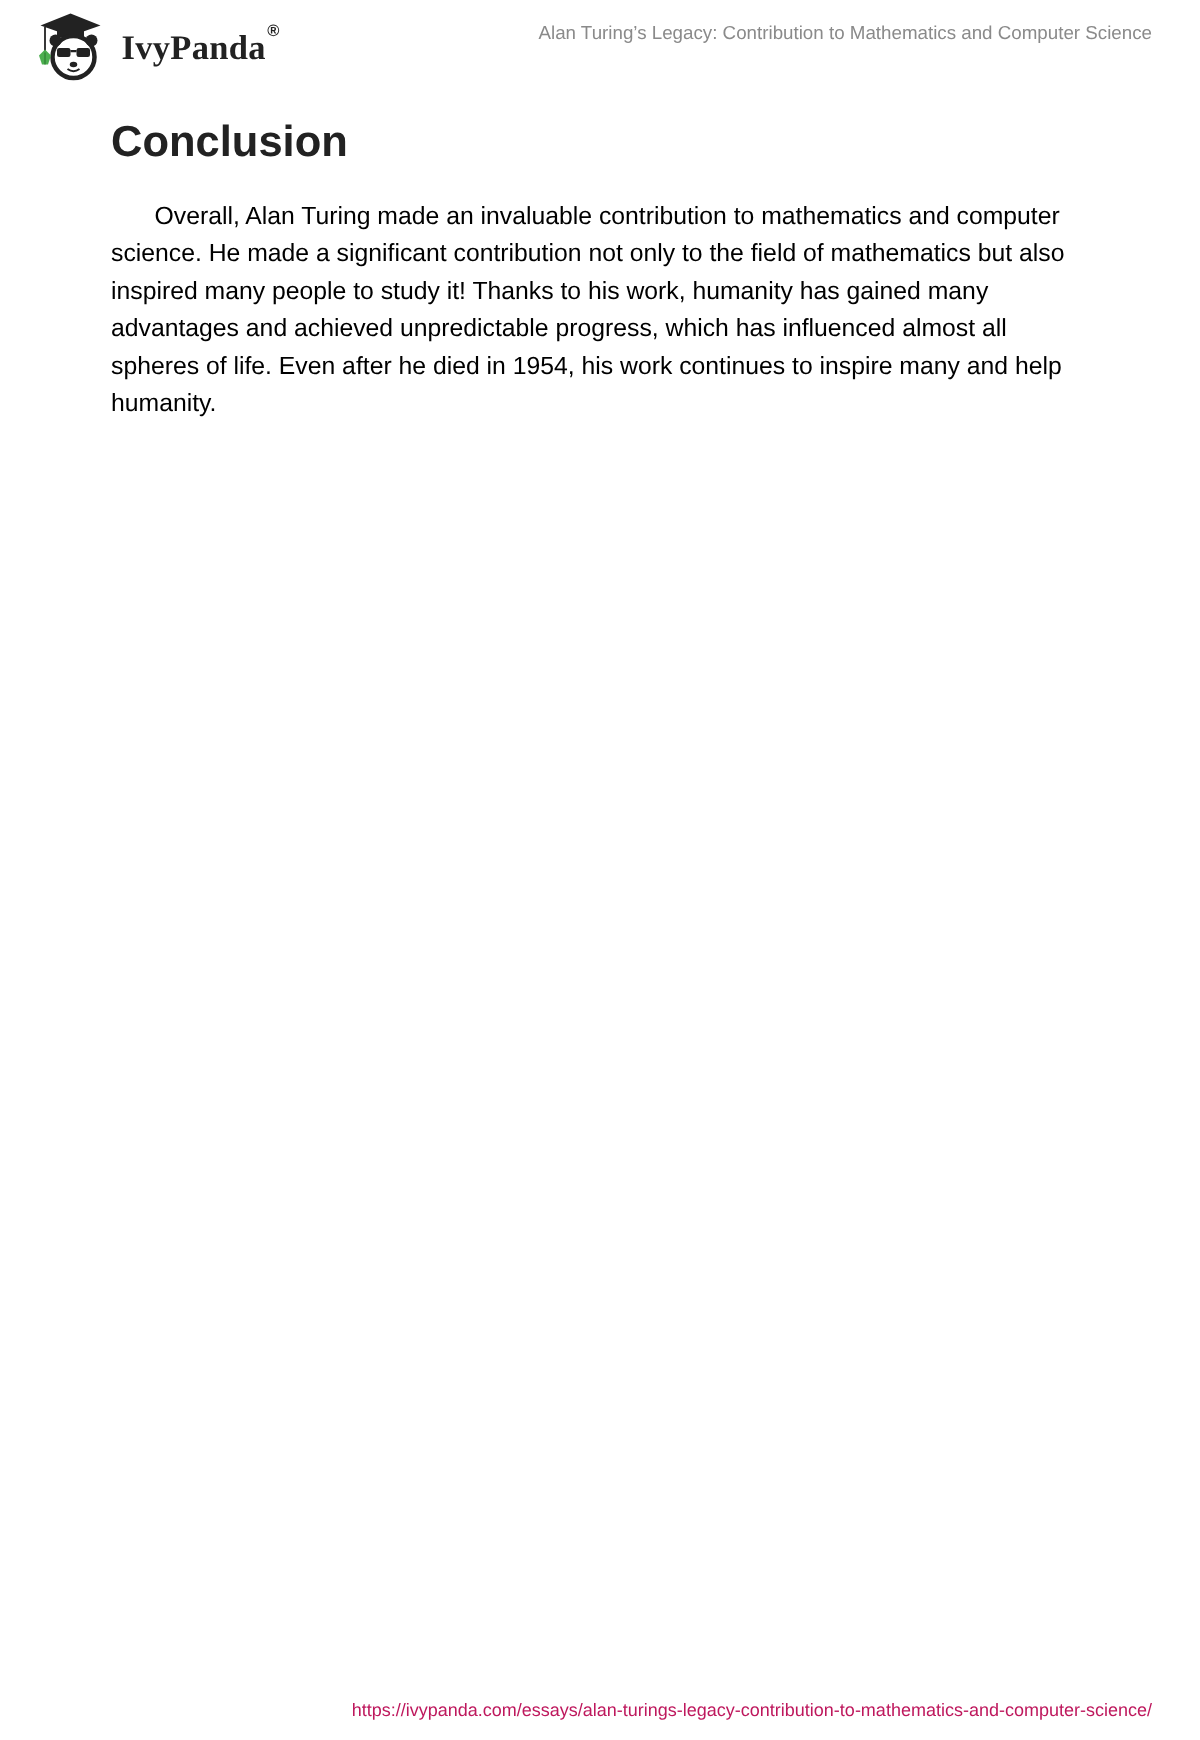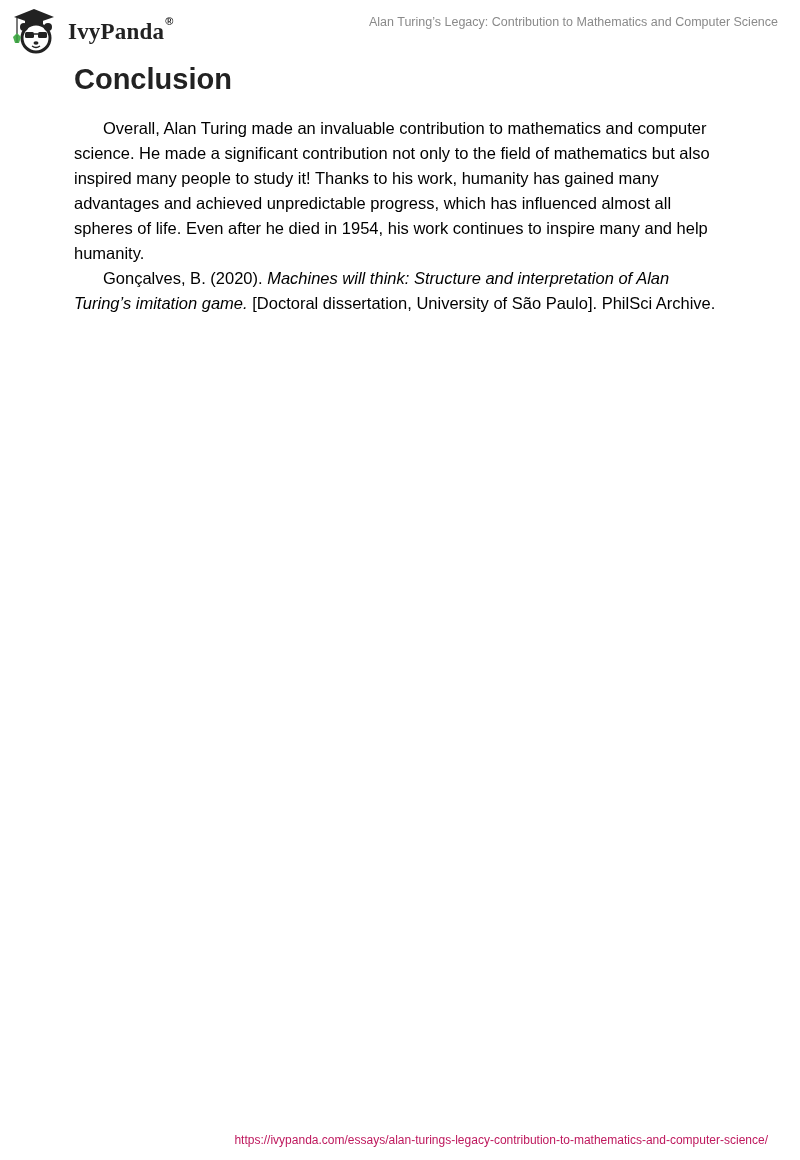--- a/index.html
+++ b/index.html
@@ -10,21 +10,21 @@
     body {
       width: 800px;
       height: 1160px;
       position: relative;
       overflow: hidden;
       font-family: "Liberation Sans", sans-serif;
       color: #222222;
     }
     .logo {
       position: absolute;
-      left: 10px;
+      left: 23px;
       top: 6px;
       display: flex;
       align-items: center;
       height: 48px;
     }
     .logo-mark {
       width: 52px;
       height: 50px;
       position: relative;
     }
@@ -40,30 +40,30 @@
     .logo-reg {
       font-family: "Liberation Sans", sans-serif;
       font-size: 11px;
       vertical-align: top;
       position: relative;
       top: -4px;
       margin-left: 1px;
     }
     .header-title {
       position: absolute;
-      right: 22px;
+      right: 32px;
       top: 15px;
       font-size: 12.5px;
       color: #8a8a8a;
       white-space: nowrap;
     }
     .content {
       position: absolute;
       left: 74px;
-      top: 60px;
+      top: 76px;
       width: 652px;
     }
     h2 {
       margin: 0;
       font-size: 29px;
       font-weight: bold;
       color: #222222;
       line-height: 38px;
     }
     p {
@@ -113,16 +113,15 @@
   </div>
   <span class="logo-text"><span>IvyPanda</span><span class="logo-reg">®</span></span>
 </div>
 
 <div class="header-title">Alan Turing’s Legacy: Contribution to Mathematics and Computer Science</div>
 
 <div class="content">
   <h2 class="conclusion-title">Conclusion</h2>
   <p>Overall, Alan Turing made an invaluable contribution to mathematics and computer science. He made a significant contribution not only to the field of mathematics but also inspired many people to study it! Thanks to his work, humanity has gained many advantages and achieved unpredictable progress, which has influenced almost all spheres of life. Even after he died in 1954, his work continues to inspire many and help humanity.</p>
 
-  <p><span>Gonçalves, B. (2020). </span><em>Machines will think: Structure and interpretation of Alan Turing’s imitation game.</em><span> [Doctoral dissertation, University of São Paulo]. PhilSci Archive.</span></p>
 </div>
 
 <div class="footer-url">https://ivypanda.com/essays/alan-turings-legacy-contribution-to-mathematics-and-computer-science/</div>
 
 </body></html>

